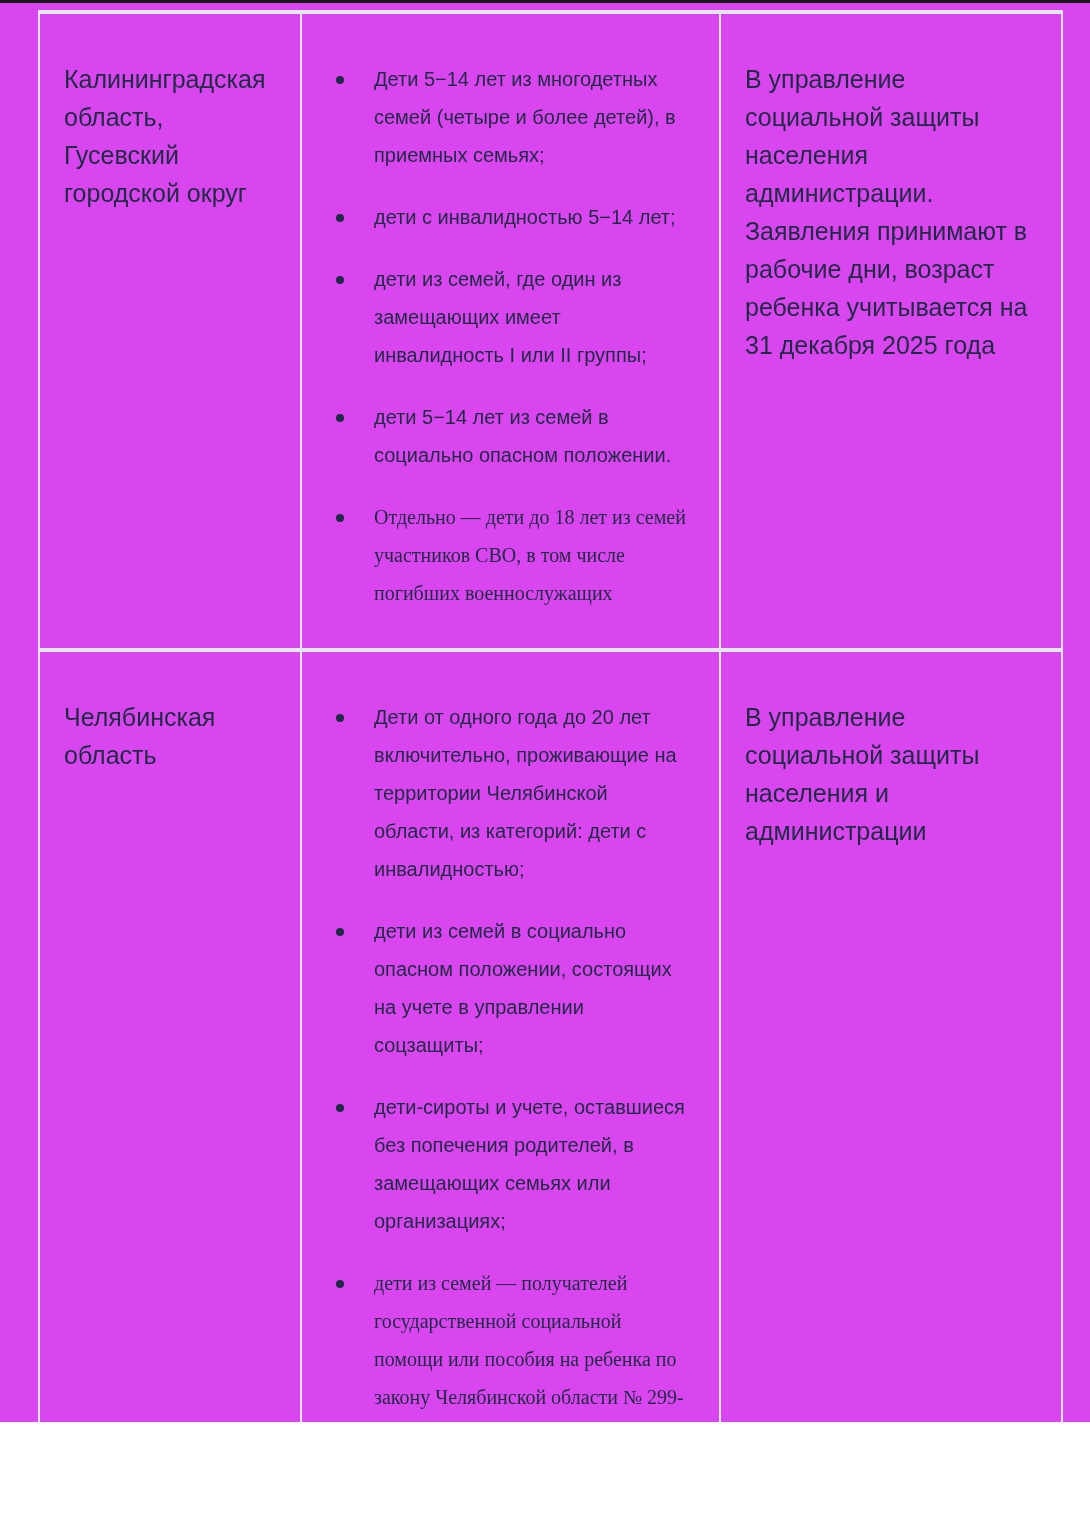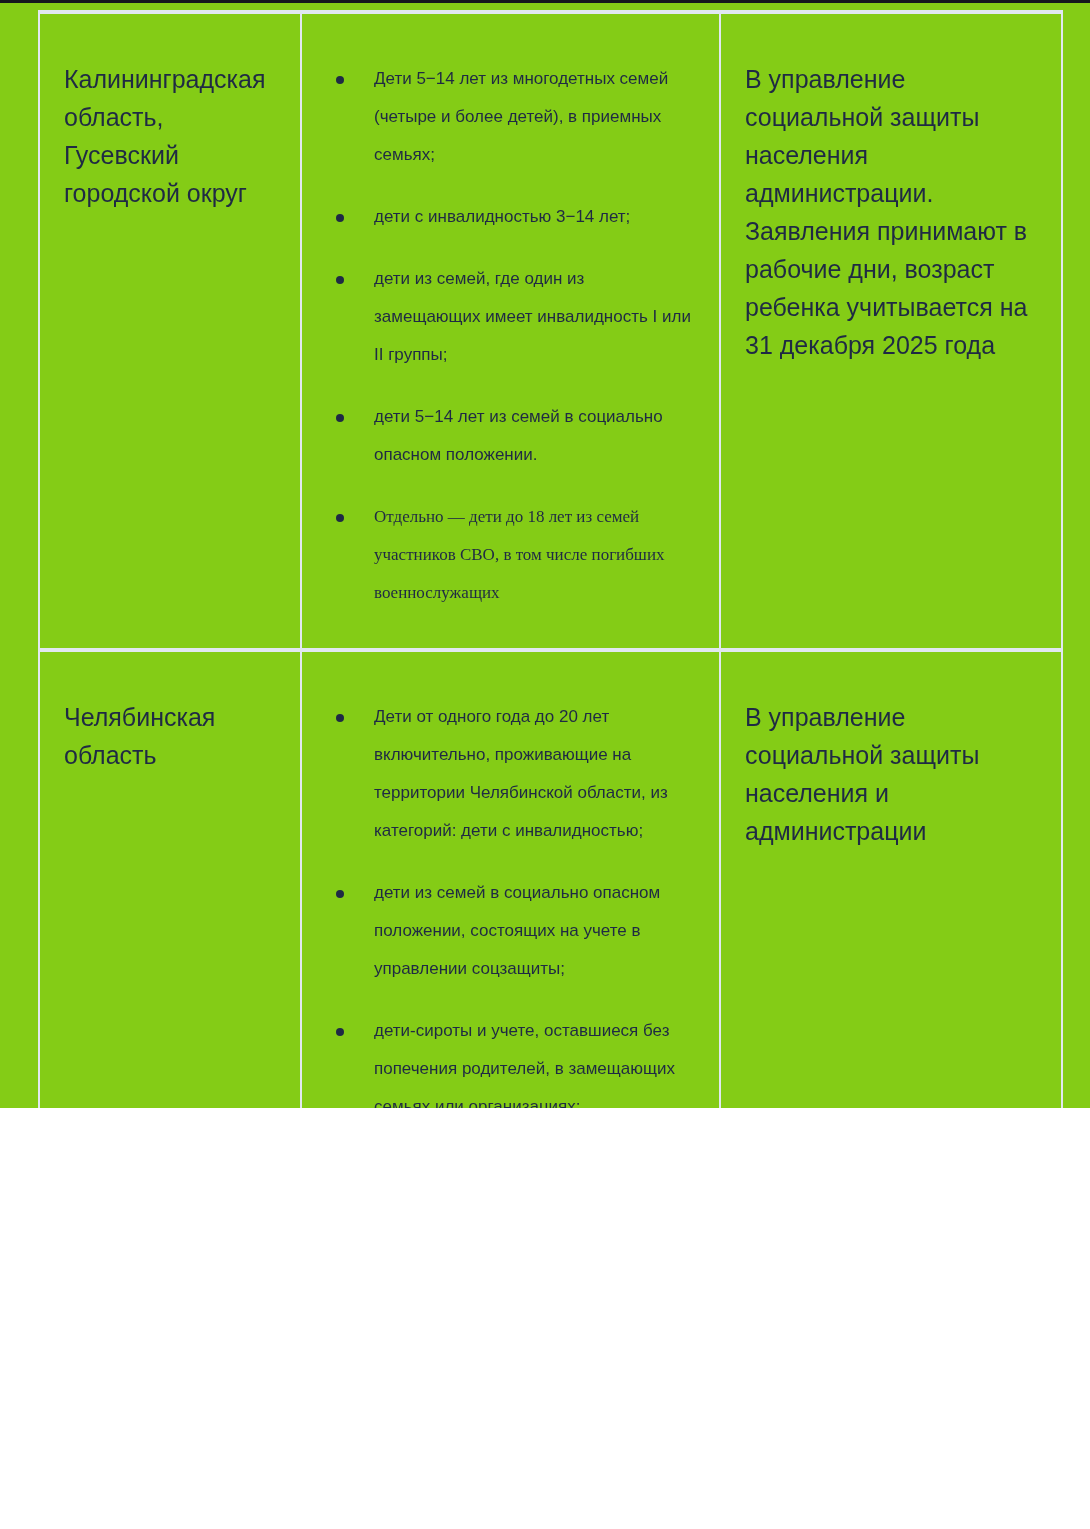--- a/index.html
+++ b/index.html
@@ -12,22 +12,22 @@
     height: 1529px;
     overflow: hidden;
     font-family: "Liberation Sans", "DejaVu Sans", sans-serif;
     color: #1f2a44;
     -webkit-font-smoothing: antialiased;
   }
 
   .page {
     position: relative;
     width: 1090px;
-    height: 1108px;
-    background: #84cc16;
+    height: 1422px;
+    background: #d946ef;
     overflow: hidden;
   }
 
   
   .top-edge-bar {
     position: absolute;
     left: 0;
     top: 0;
     width: 1090px;
     height: 3px;
@@ -80,21 +80,21 @@
     color: #1f2a44;
   }
 
   ul.criteria {
     list-style: none;
     margin: 0;
     padding: 0;
   }
   ul.criteria > li {
     position: relative;
-    font-size: 17px;
+    font-size: 20px;
     line-height: 38px;
     color: #1f2a44;
     padding-left: 48px;
     margin-bottom: 24px;
   }
   ul.criteria > li:last-child {
     margin-bottom: 0;
     font-family: Liberation Serif, serif;
   }
   ul.criteria > li::before {
@@ -129,21 +129,21 @@
       </colgroup>
       <tbody>
         <tr>
           <td class="cell-region">
             <div class="region-name">Калининградская область,
 Гусевский городской округ</div>
           </td>
           <td class="cell-criteria">
             <ul class="criteria">
               <li>Дети 5−14 лет из многодетных семей (четыре и более детей), в приемных семьях;</li>
-              <li>дети с инвалидностью 3−14 лет;</li>
+              <li>дети с инвалидностью 5−14 лет;</li>
               <li>дети из семей, где один из замещающих имеет инвалидность I или II группы;</li>
               <li>дети 5−14 лет из семей в социально опасном положении.</li>
               <li>Отдельно — дети до 18 лет из семей участников СВО, в том числе погибших военнослужащих</li>
             </ul>
           </td>
           <td class="cell-office">
             <div class="office-text">В управление социальной защиты населения администрации. Заявления принимают в рабочие дни, возраст ребенка учитывается на 31 декабря 2025 года</div>
           </td>
         </tr>
 

